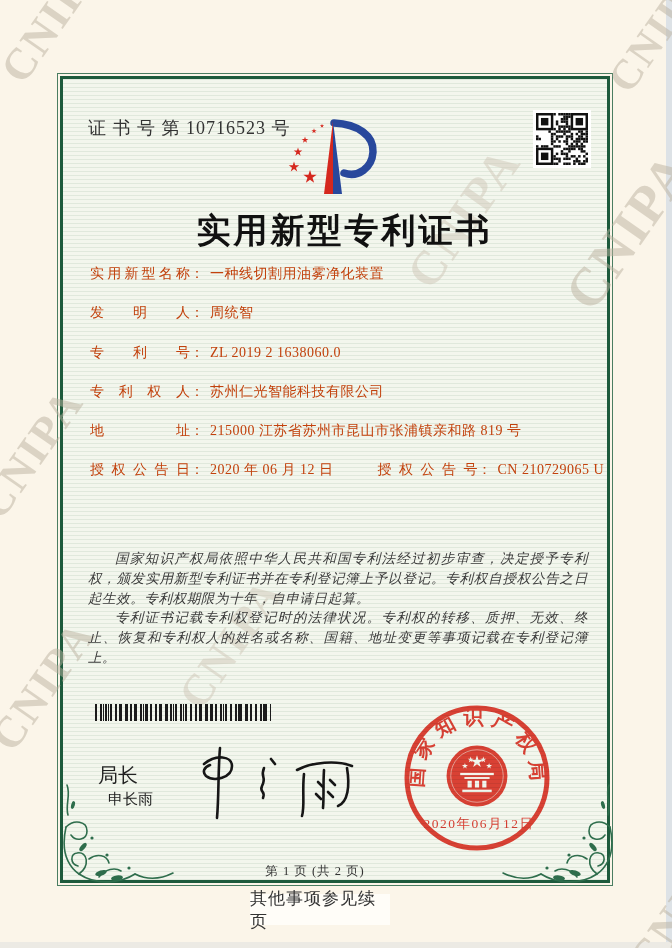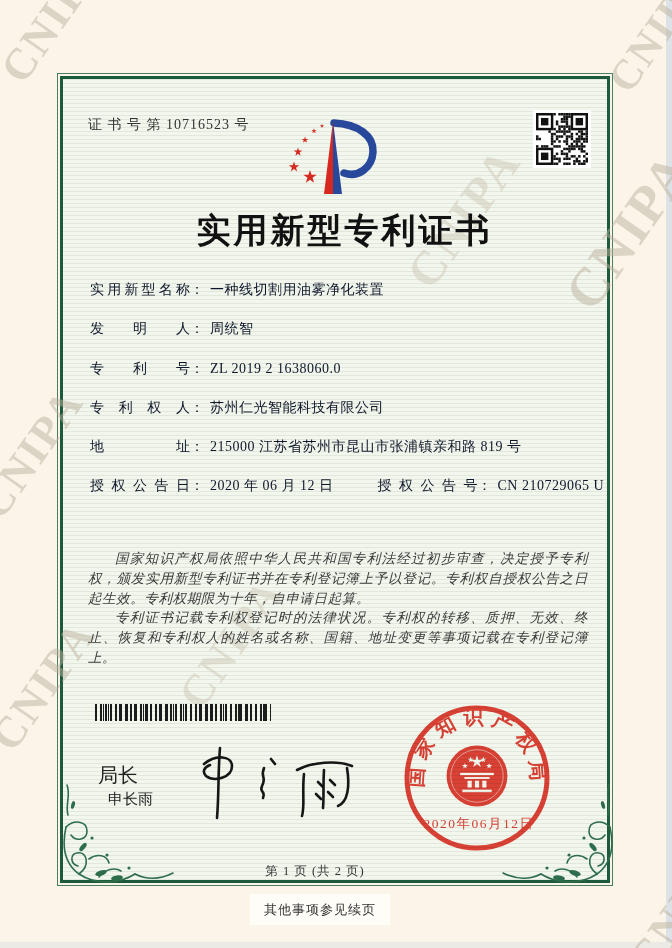--- a/index.html
+++ b/index.html
@@ -28,29 +28,29 @@
     border:1px solid #4a7d61;padding:2px;z-index:0;box-sizing:border-box;
   }
   .frame-inner{
     width:100%;height:100%;box-sizing:border-box;
     border:3px solid #1d5a3c;
     background:
       repeating-linear-gradient(180deg, rgba(110,150,115,0.14) 0 1px, rgba(255,255,255,0) 1px 4px),
       #f3f6ed;
   }
 
-  .certno{position:absolute;left:88px;top:116px;font-size:14px;letter-spacing:1px;color:#333;z-index:2;}
+  .certno{position:absolute;left:88px;top:116px;font-size:18px;letter-spacing:1px;color:#333;z-index:2;}
   .logo{position:absolute;left:278px;top:112px;z-index:2;}
   .qrwrap{position:absolute;left:533px;top:110px;width:52px;height:52px;background:#fff;padding:3px;z-index:2;}
   .title{
     position:absolute;left:57px;top:200px;width:556px;margin:8px;text-align:center;
     font-size:34px;font-weight:bold;letter-spacing:3px;text-indent:3px;color:#111;z-index:2;
   }
 
-  .fields{position:absolute;left:90px;top:281px;width:500px;z-index:2;font-size:14px;color:#0f172a;}
+  .fields{position:absolute;left:90px;top:265px;width:500px;z-index:2;font-size:14px;color:#c2410c;}
   .frow{height:39.3px;white-space:nowrap;}
   .flabel{display:inline-block;width:100px;text-align:justify;text-align-last:justify;vertical-align:baseline;}
   .colon{display:inline-block;}
   .fvalue{margin-left:6px;letter-spacing:0.5px;}
   .pair2{margin-left:44px;}
 
   .body-text{position:absolute;left:88px;top:549px;width:500px;z-index:2;}
   .body-text p{
     margin:0;font-size:13.5px;line-height:19.8px;text-indent:2em;
     color:#3a3a3a;text-align:justify;letter-spacing:0.6px;font-style:italic;
@@ -73,21 +73,21 @@
 
   .ornament{position:absolute;z-index:1;}
   .ornament.left{left:59px;top:781px;}
   .ornament.right{left:501px;top:781px;transform:scaleX(-1);}
 
   .pagenum{position:absolute;left:57px;top:863px;width:516px;text-align:center;font-size:12.5px;color:#333;z-index:2;letter-spacing:1px;}
   .notebox{
     position:absolute;left:250px;top:894px;width:140px;height:31px;background:#fffdf8;z-index:2;
     display:flex;align-items:center;justify-content:center;
   }
-  .notebox span{font-size:13px;color:#333;letter-spacing:1px;}
+  .notebox span{font-size:17px;color:#333;letter-spacing:1px;}
 </style>
 </head>
 <body>
 
 <div class="page">
 
   <div class="scan-edge-right"></div>
   <div class="scan-edge-bottom"></div>
 
   <div class="wm" style="left:-20px;top:-8px;font-size:44px;">CNIPA</div>

